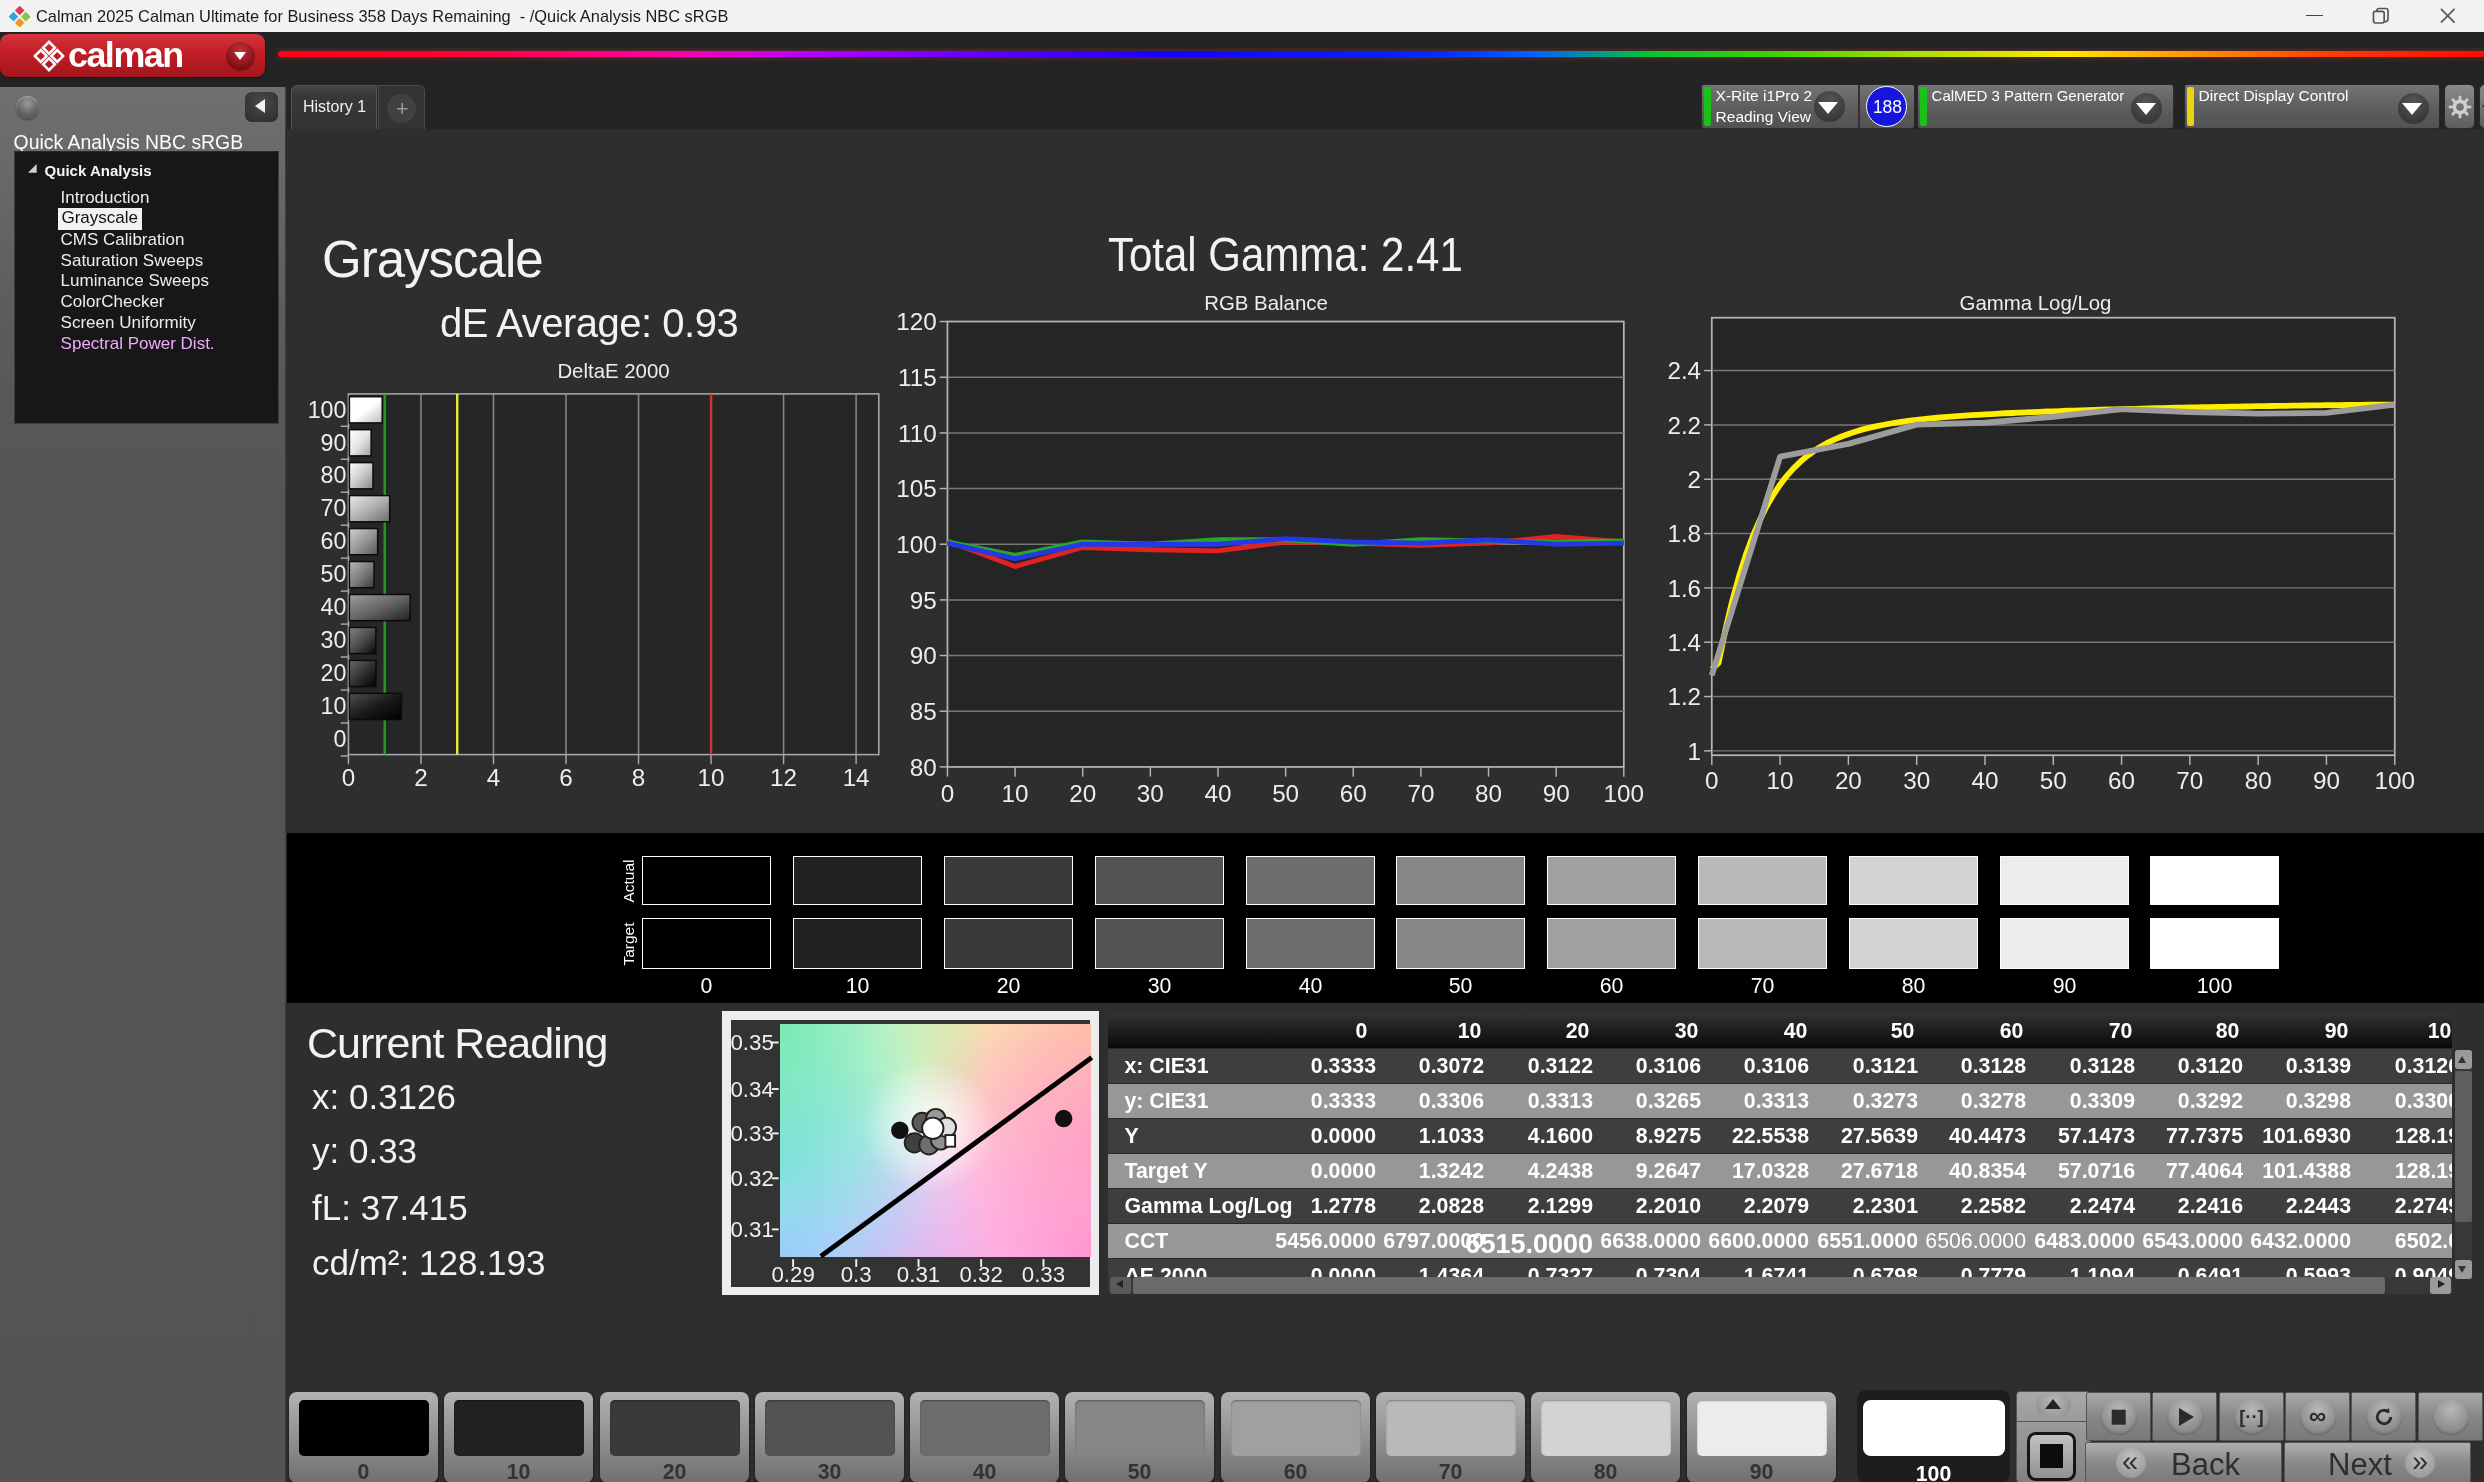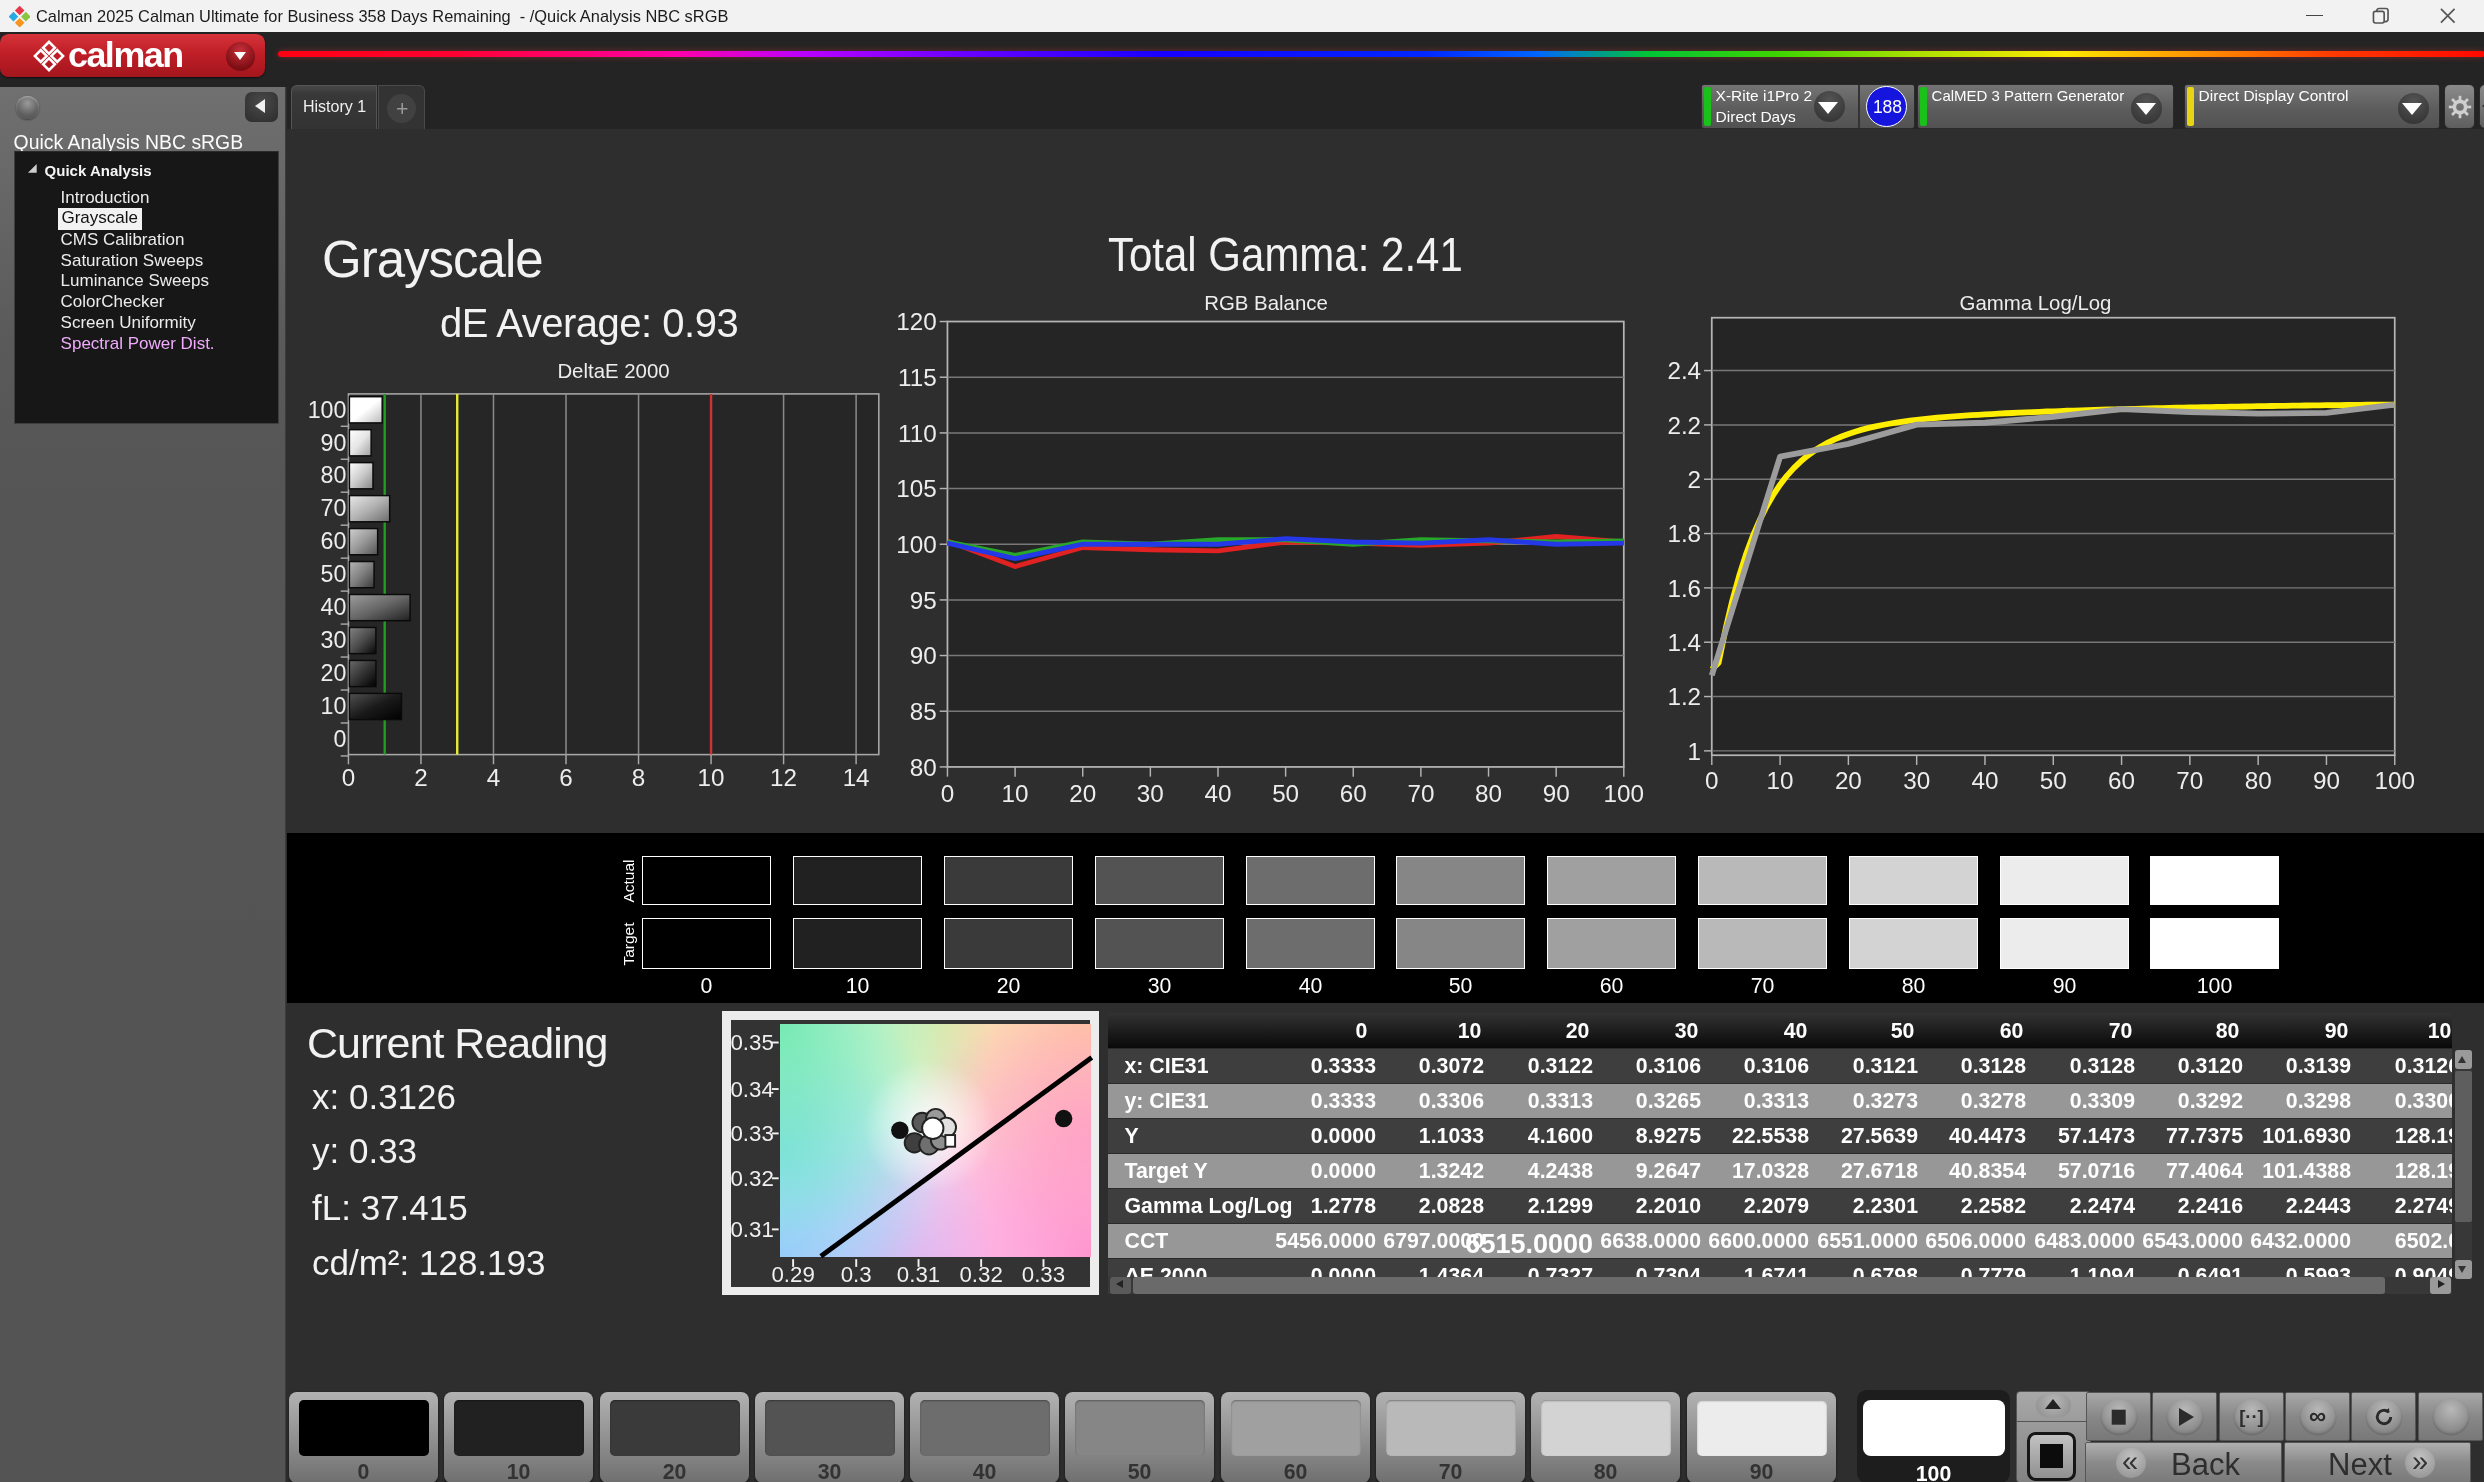--- a/index.html
+++ b/index.html
@@ -75,21 +75,21 @@
 <div class="abs" style="left:303px;top:98px;font-size:16px;color:#f0f0f0;">History 1</div>
 <div class="abs" style="left:378px;top:85px;width:47px;height:44px;background:#333;border-radius:0 5.8px 0 0;border:1px solid #4a4a4a;border-bottom:none;"></div>
 <div class="abs" style="left:387px;top:94px;width:29px;height:29px;border-radius:50%;background:#414141;"></div>
 <div class="abs" style="left:396px;top:97px;font-size:21.3px;color:#999;">+</div>
 <div class="abs" style="left:287px;top:129px;width:2197px;height:1354px;background:#2e2e2e;"></div>
 
 <div class="abs" style="left:1701px;top:84px;width:214px;height:45px;border-radius:2.9px;
   background:linear-gradient(#747474,#5d5d5d 55%,#525252);border:1px solid #2a2a2a;">
   <div class="abs" style="left:1.9px;top:1.9px;width:6.8px;height:39px;background:#19c119;border-radius:1.9px;"></div>
   <div class="abs" style="left:13.6px;top:1.9px;font-size:15.5px;color:#fff;">X-Rite i1Pro 2</div>
-  <div class="abs" style="left:13.6px;top:23px;font-size:15.5px;color:#fff;">Direct Days</div>
+  <div class="abs" style="left:13.6px;top:23px;font-size:15.5px;color:#fff;">Reading View</div>
   <div class="abs" style="left:112px;top:5.8px;width:31px;height:31px;border-radius:50%;background:radial-gradient(circle at 50% 30%,#555,#383838 75%);"></div>
   <div class="abs" style="left:116px;top:16.5px;width:0;height:0;border-left:10.7px solid transparent;border-right:10.7px solid transparent;border-top:12.6px solid #fff;"></div>
   <div class="abs" style="left:156px;top:0;width:1.9px;height:43px;background:#333;"></div>
   <div class="abs" style="left:164px;top:1px;width:41px;height:41px;border-radius:50%;background:#1515dd;border:1.9px solid #fff;"></div>
   <div class="abs" style="left:164px;top:11.6px;width:43px;text-align:center;font-size:17.5px;color:#fff;">188</div>
 </div>
 
 <div class="abs" style="left:1917px;top:84px;width:257px;height:45px;border-radius:2.9px;
   background:linear-gradient(#747474,#5d5d5d 55%,#525252);border:1px solid #2a2a2a;">
   <div class="abs" style="left:1.9px;top:1.9px;width:6.8px;height:39px;background:#19c119;border-radius:1.9px;"></div>
@@ -535,21 +535,21 @@
 <div class="abs" style="left:1206px;top:4.9px;width:146px;text-align:right;font-size:21.3px;font-weight:bold;color:#fff;">2.2749</div>
 </div>
 <div class="abs" style="left:0;top:210px;width:100%;height:35px;background:#979797;border-top:1px solid #2a2a2a;">
 <div class="abs" style="left:16.5px;top:4.9px;font-size:21.3px;font-weight:bold;color:#fff;">CCT</div>
 <div class="abs" style="left:122px;top:4.9px;width:146px;text-align:right;font-size:21.3px;font-weight:bold;color:#fff;">5456.0000</div>
 <div class="abs" style="left:230px;top:4.9px;width:146px;text-align:right;font-size:21.3px;font-weight:bold;color:#fff;">6797.0000</div>
 <div class="abs" style="left:339px;top:4.9px;width:146px;text-align:right;font-size:27px;font-weight:bold;color:#fff;">6515.0000</div>
 <div class="abs" style="left:447px;top:4.9px;width:146px;text-align:right;font-size:21.3px;font-weight:bold;color:#fff;">6638.0000</div>
 <div class="abs" style="left:555px;top:4.9px;width:146px;text-align:right;font-size:21.3px;font-weight:bold;color:#fff;">6600.0000</div>
 <div class="abs" style="left:664px;top:4.9px;width:146px;text-align:right;font-size:21.3px;font-weight:bold;color:#fff;">6551.0000</div>
-<div class="abs" style="left:772px;top:4.9px;width:146px;text-align:right;font-size:21.3px;font-weight:bold;color:#fff;padding-left:34px;">6506.0000</div>
+<div class="abs" style="left:772px;top:4.9px;width:146px;text-align:right;font-size:21.3px;font-weight:normal;color:#fff;padding-left:34px;">6506.0000</div>
 <div class="abs" style="left:881px;top:4.9px;width:146px;text-align:right;font-size:21.3px;font-weight:bold;color:#fff;">6483.0000</div>
 <div class="abs" style="left:989px;top:4.9px;width:146px;text-align:right;font-size:21.3px;font-weight:bold;color:#fff;">6543.0000</div>
 <div class="abs" style="left:1097px;top:4.9px;width:146px;text-align:right;font-size:21.3px;font-weight:bold;color:#fff;">6432.0000</div>
 <div class="abs" style="left:1206px;top:4.9px;width:146px;text-align:right;font-size:21.3px;font-weight:bold;color:#fff;">6502.0</div>
 </div>
 <div class="abs" style="left:0;top:245px;width:100%;height:35px;background:#3e3e3e;border-top:1px solid #2a2a2a;">
 <div class="abs" style="left:16.5px;top:4.9px;font-size:21.3px;font-weight:bold;color:#fff;">ΔE 2000</div>
 <div class="abs" style="left:122px;top:4.9px;width:146px;text-align:right;font-size:21.3px;font-weight:bold;color:#fff;">0.0000</div>
 <div class="abs" style="left:230px;top:4.9px;width:146px;text-align:right;font-size:21.3px;font-weight:bold;color:#fff;">1.4364</div>
 <div class="abs" style="left:339px;top:4.9px;width:146px;text-align:right;font-size:21.3px;font-weight:bold;color:#fff;">0.7327</div>

